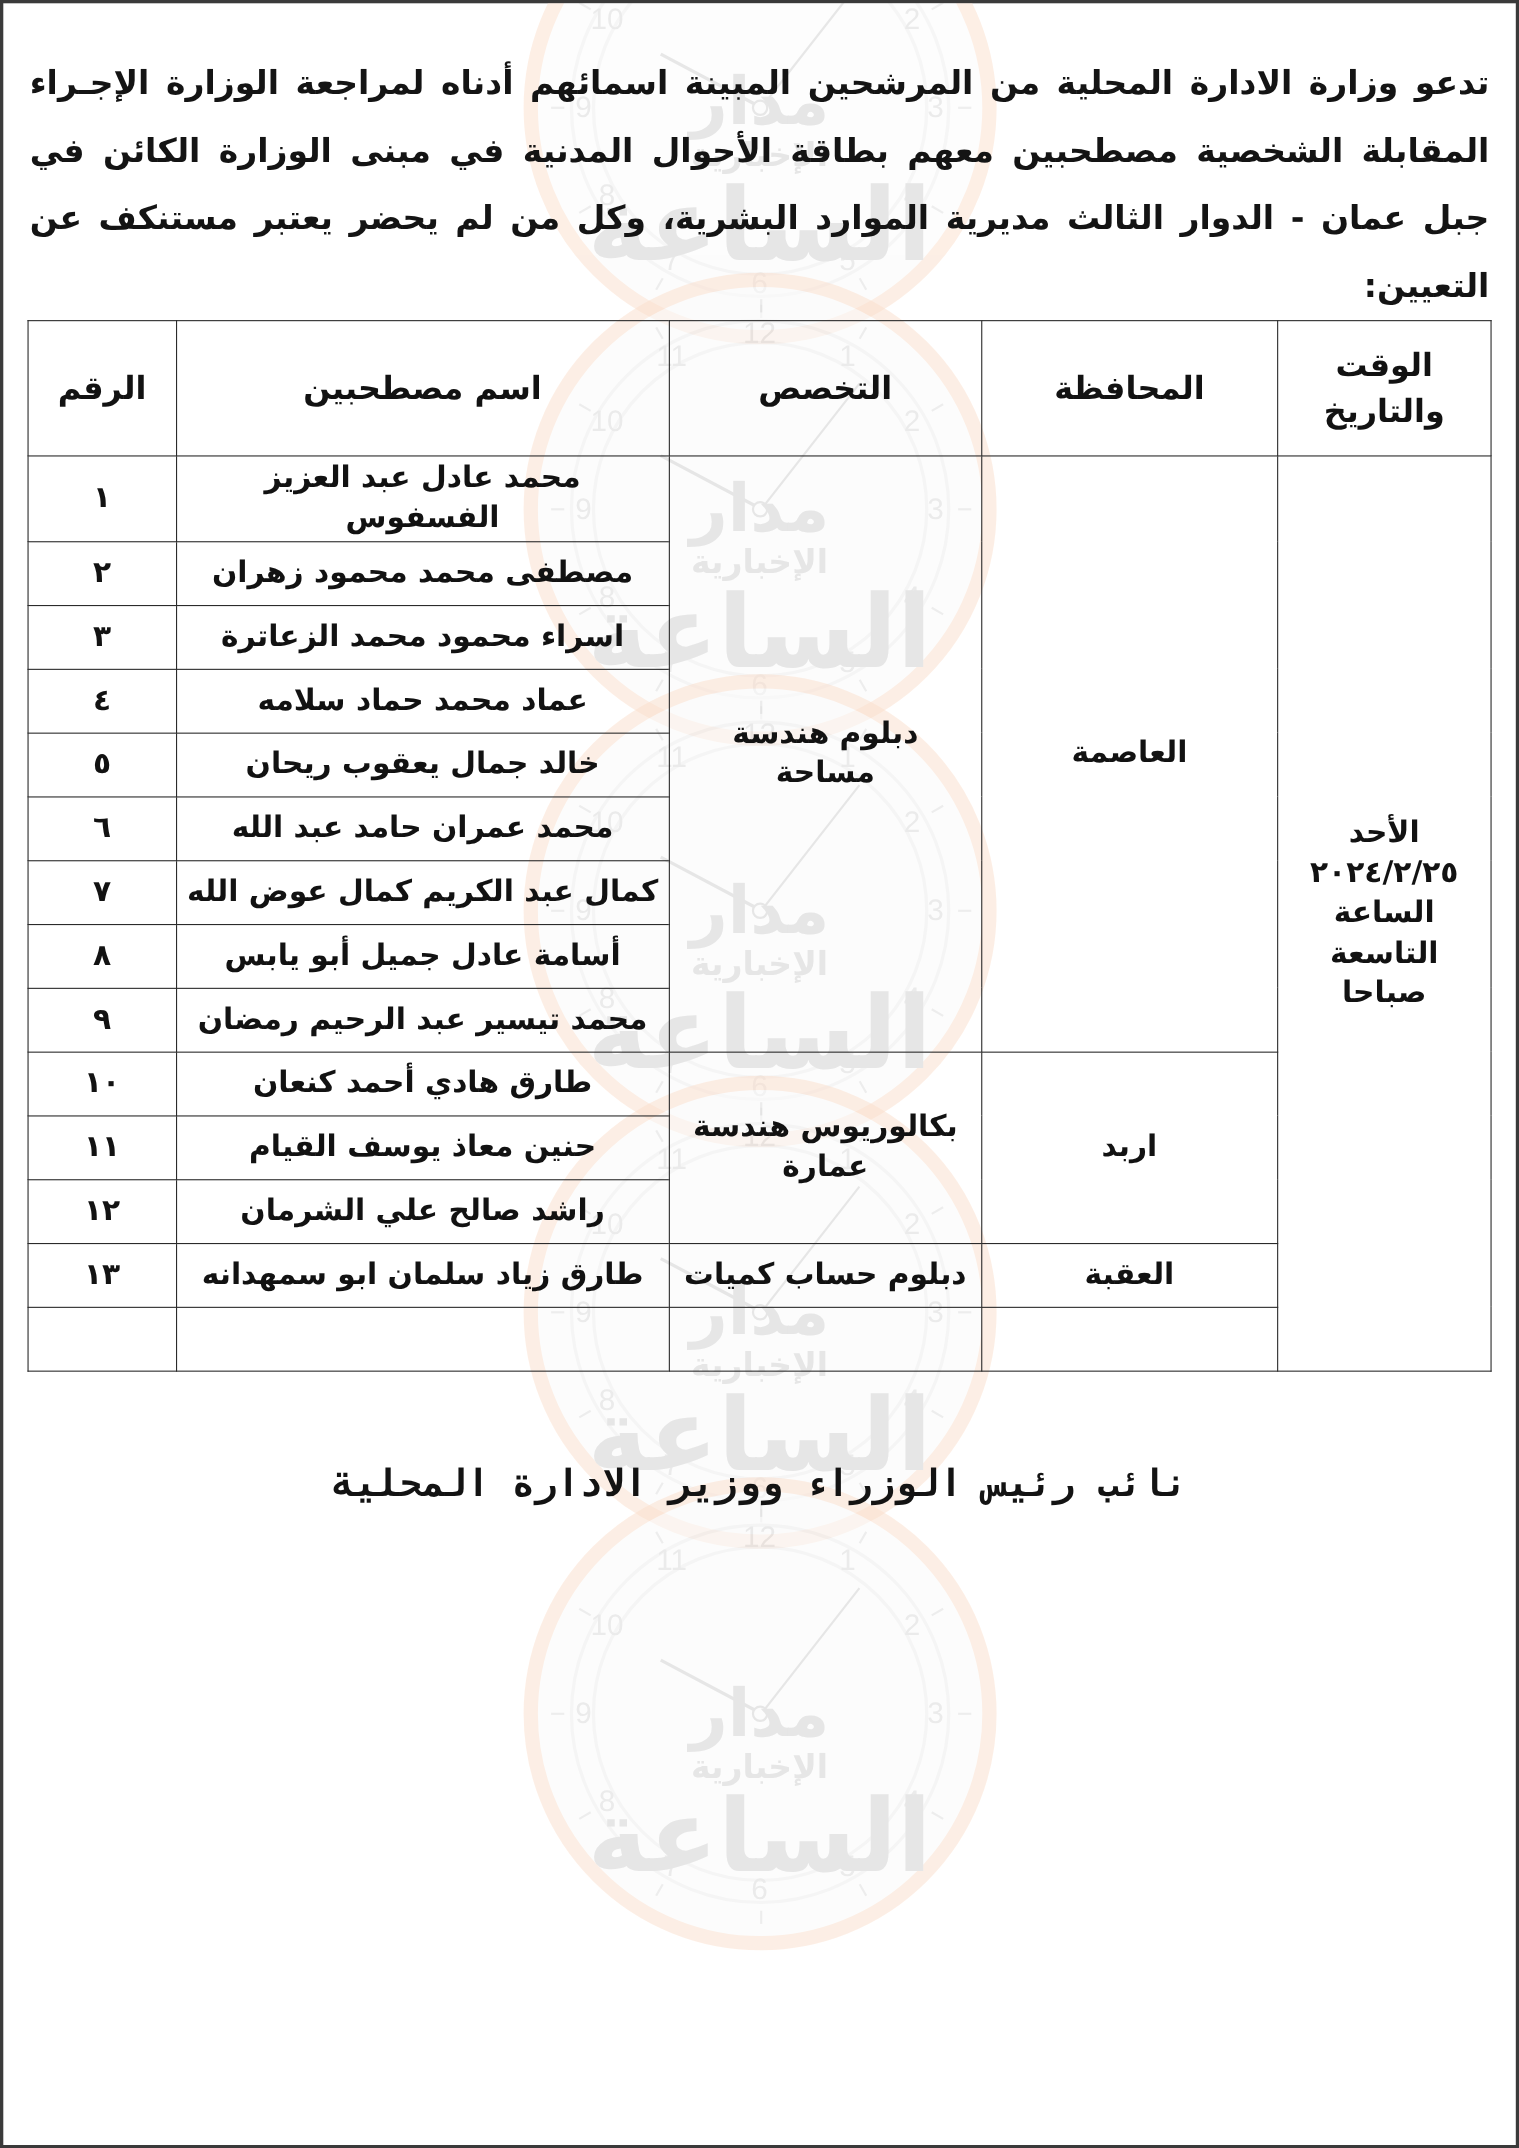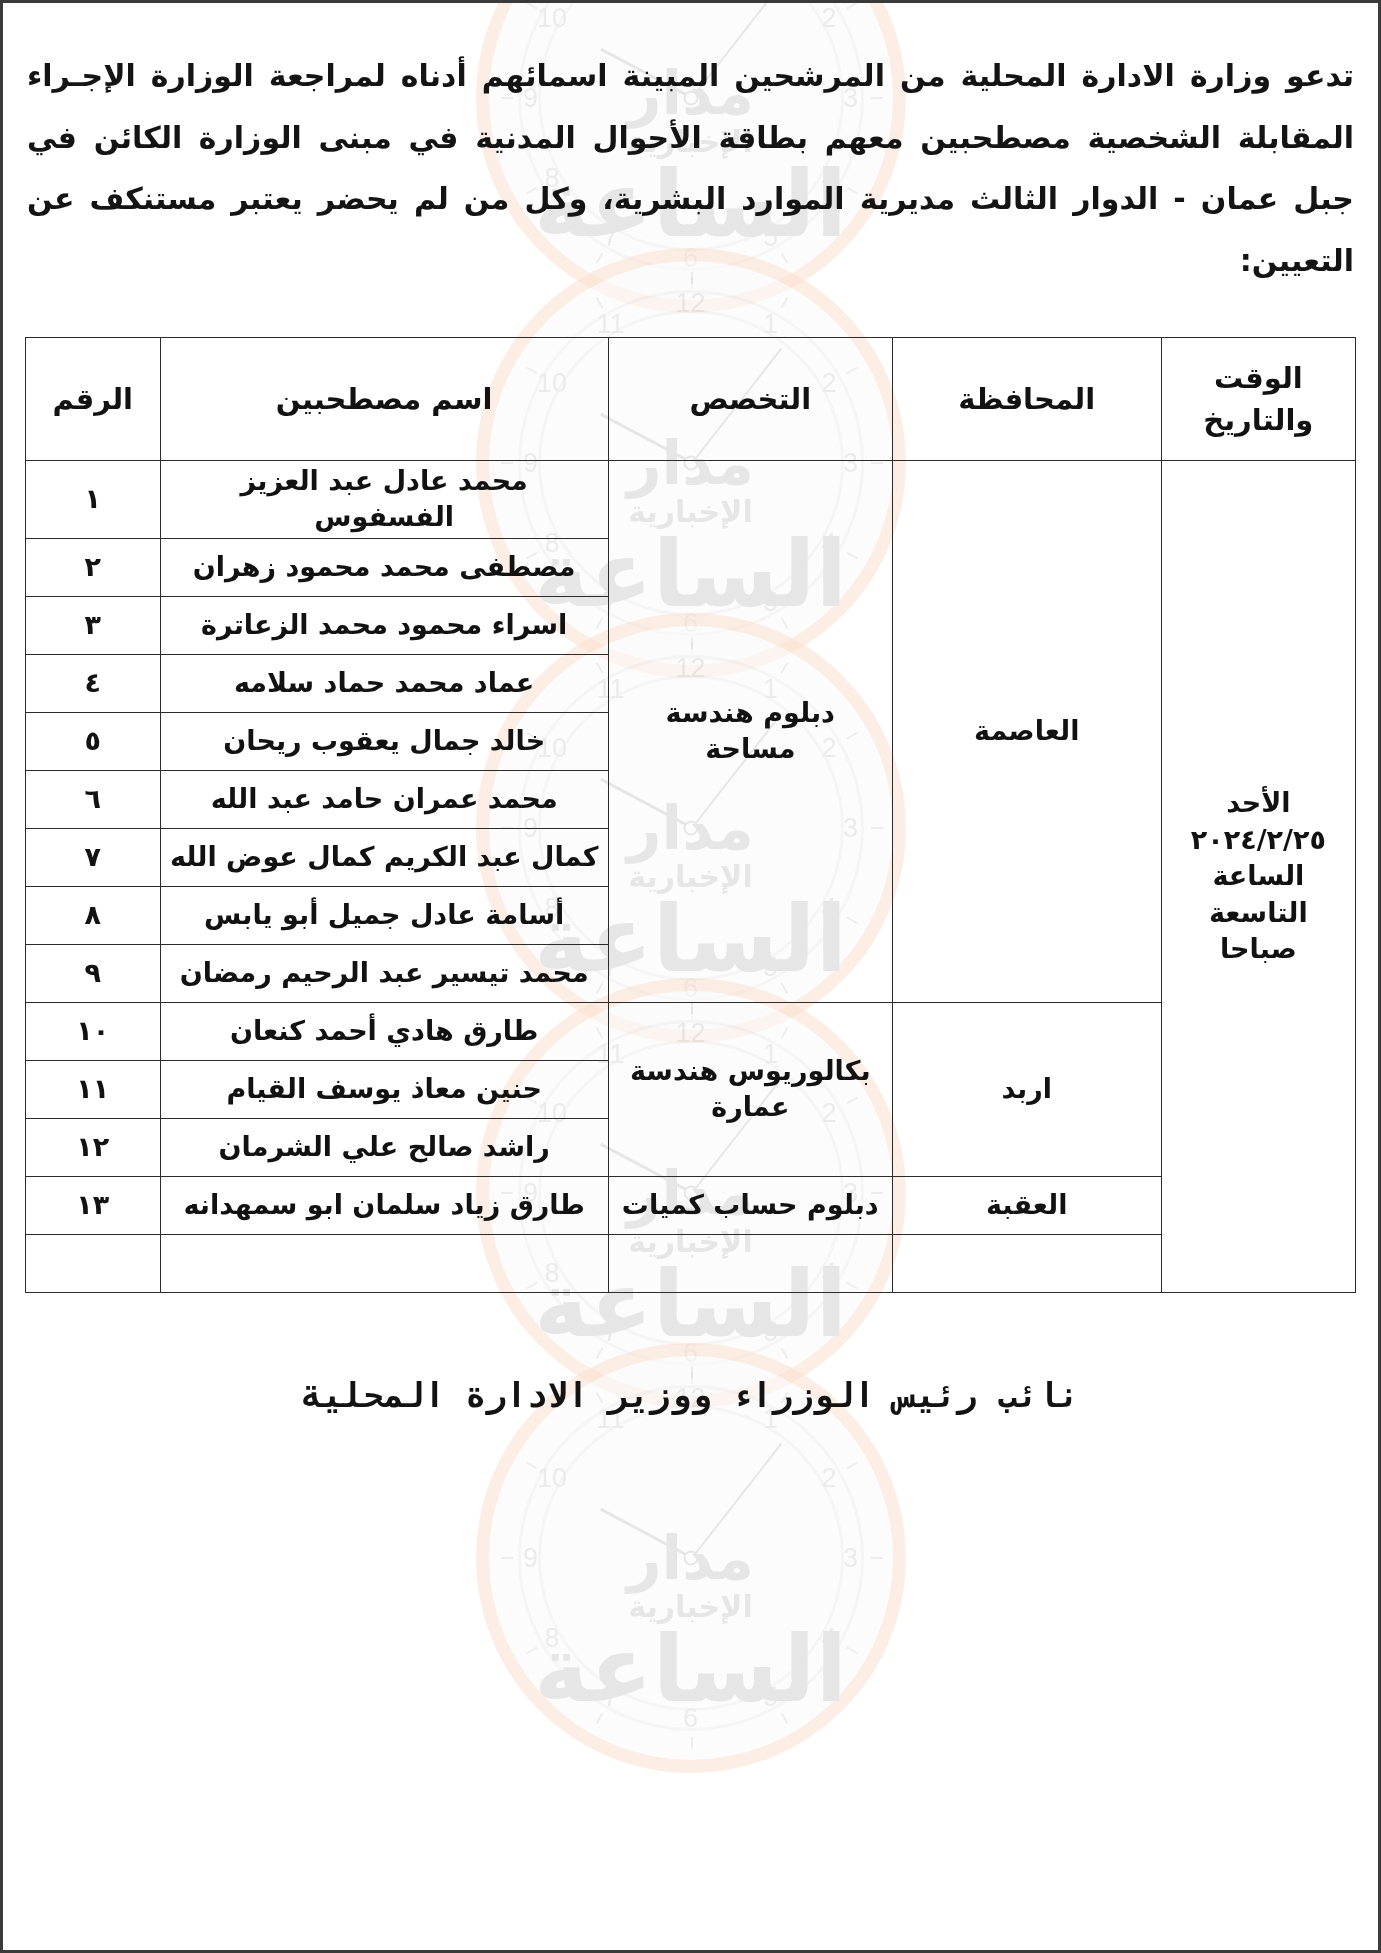--- a/index.html
+++ b/index.html
@@ -124,21 +124,21 @@
   .intro {
     margin: 42px 2px 0 2px;
     font-family: "DejaVu Sans", sans-serif;
     font-weight: bold;
     font-size: 30px;
     line-height: 2.05;
     color: #141414;
     text-align: justify;
     text-align-last: right;
   }
-  .tbl-wrap { margin-top: 46px; }
+  .tbl-wrap { }
   table.main {
     width: 100%;
     border-collapse: collapse;
     table-layout: fixed;
     font-family: "DejaVu Sans", sans-serif;
     color: #121212;
   }
   table.main th, table.main td {
     border: 1px solid #2b2b2b;
     text-align: center;

